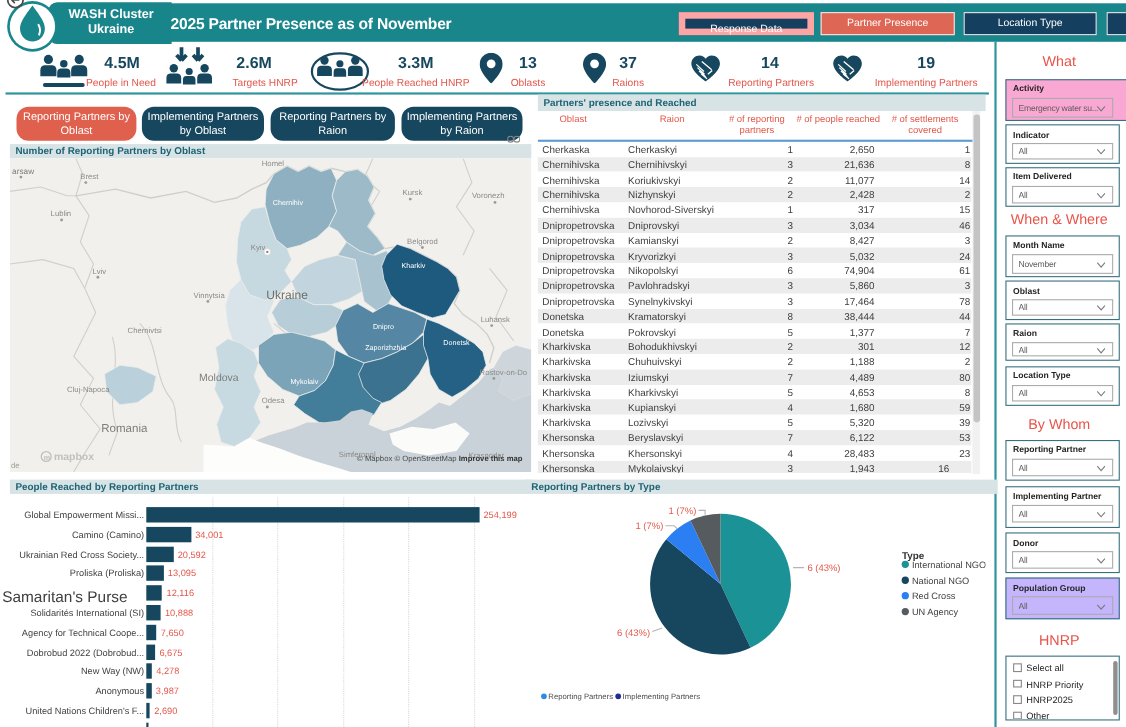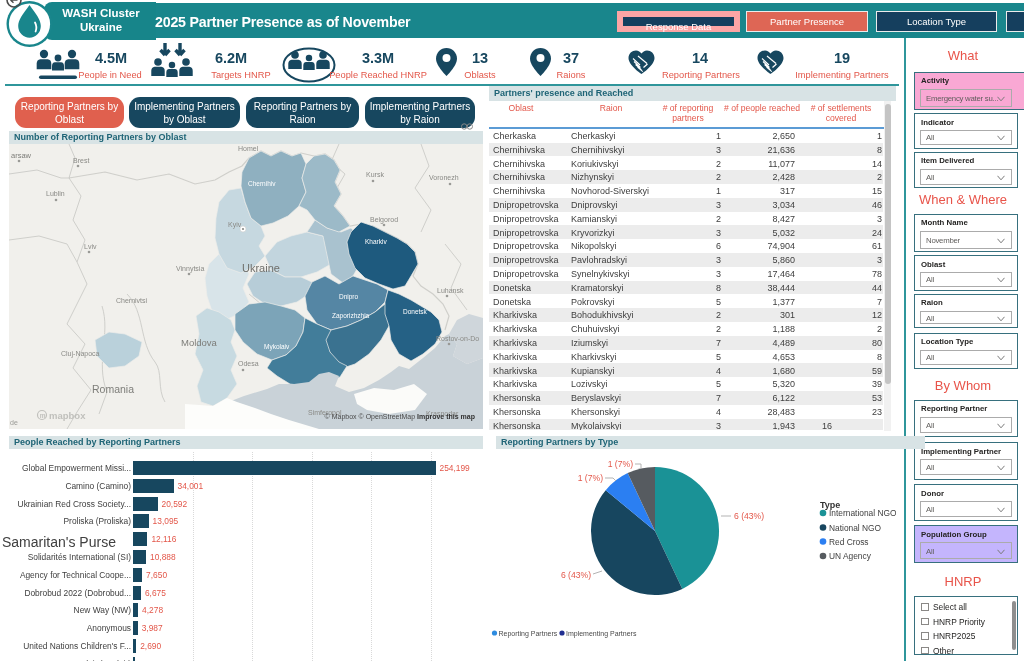--- a/index.html
+++ b/index.html
@@ -40,21 +40,21 @@
 <svg class="abs" style="left:150px;top:42px;" width="56" height="40" viewBox="0 0 56 40">
       <path d="M15 1 L15 12 M15 13 L10.5 8 M15 13 L19.5 8" stroke="#17475F" stroke-width="3.4" fill="none"></path>
       <path d="M30 1 L30 12 M30 13 L25.5 8 M30 13 L34.5 8" stroke="#17475F" stroke-width="3.4" fill="none"></path>
       <circle cx="8" cy="20" r="3.8080000000000003" fill="#17475F"></circle>
       <path d="M1.2799999999999994 34.0 L1.2799999999999994 28.96 Q1.2799999999999994 25.152 4.64 24.816 L11.36 24.816 Q14.72 25.152 14.72 28.96 L14.72 34.0 Z" fill="#17475F"></path>
       <circle cx="36" cy="20" r="3.8080000000000003" fill="#17475F"></circle>
       <path d="M29.28 34.0 L29.28 28.96 Q29.28 25.152 32.64 24.816 L39.36 24.816 Q42.72 25.152 42.72 28.96 L42.72 34.0 Z" fill="#17475F"></path>
       <circle cx="22" cy="23" r="3.23" fill="#17475F"></circle>
       <path d="M16.3 34.875 L16.3 30.6 Q16.3 27.369999999999997 19.15 27.085 L24.85 27.085 Q27.7 27.369999999999997 27.7 30.6 L27.7 34.875 Z" fill="#17475F"></path>
     </svg>
-<div class="abs" style="left:201px;top:50px;width:60px;text-align:center;font-weight:bold;font-size:14.5px;color:#17475F;">6.2M</div>
+<div class="abs" style="left:201px;top:50px;width:60px;text-align:center;font-weight:bold;font-size:14.5px;color:#17475F;">2.6M</div>
 <div class="abs" style="left:207px;top:70px;width:68px;text-align:center;font-size:9.3px;color:#E3574A;">Targets HNRP</div>
 <svg class="abs" style="left:282px;top:47px;" width="54" height="36" viewBox="0 0 54 36">
       <ellipse cx="27" cy="18" rx="25.5" ry="16.5" fill="none" stroke="#17475F" stroke-width="2"></ellipse>
       <circle cx="13" cy="8" r="3.8080000000000003" fill="#17475F"></circle>
       <path d="M6.279999999999999 22.0 L6.279999999999999 16.96 Q6.279999999999999 13.152000000000001 9.64 12.815999999999999 L16.36 12.815999999999999 Q19.72 13.152000000000001 19.72 16.96 L19.72 22.0 Z" fill="#17475F"></path>
       <circle cx="41" cy="8" r="3.8080000000000003" fill="#17475F"></circle>
       <path d="M34.28 22.0 L34.28 16.96 Q34.28 13.152000000000001 37.64 12.815999999999999 L44.36 12.815999999999999 Q47.72 13.152000000000001 47.72 16.96 L47.72 22.0 Z" fill="#17475F"></path>
       <circle cx="27" cy="11" r="3.23" fill="#17475F"></circle>
       <path d="M21.3 22.875 L21.3 18.6 Q21.3 15.37 24.15 15.085 L29.85 15.085 Q32.7 15.37 32.7 18.6 L32.7 22.875 Z" fill="#17475F"></path>
     </svg>
@@ -327,21 +327,21 @@
       <div class="abs" style="left:82px;top:2.2px;font-size:9px;color:#404040;">Khersonskyi</div>
       <div class="abs" style="left:172px;top:2.2px;width:60px;text-align:right;font-size:9px;color:#404040;">4</div>
       <div class="abs" style="left:246px;top:2.2px;width:60px;text-align:right;font-size:9px;color:#404040;">28,483</div>
       <div class="abs" style="left:333px;top:2.2px;width:60px;text-align:right;font-size:9px;color:#404040;">23</div>
     </div>
 <div class="abs" style="left:489px;top:418.6px;width:394px;height:11.9px;background:#ECECEC;overflow:hidden;">
       <div class="abs" style="left:4px;top:2.2px;font-size:9px;color:#404040;">Khersonska</div>
       <div class="abs" style="left:82px;top:2.2px;font-size:9px;color:#404040;">Mykolaivskyi</div>
       <div class="abs" style="left:172px;top:2.2px;width:60px;text-align:right;font-size:9px;color:#404040;">3</div>
       <div class="abs" style="left:246px;top:2.2px;width:60px;text-align:right;font-size:9px;color:#404040;">1,943</div>
-      <div class="abs" style="left:333px;top:2.2px;width:60px;font-size:9px;color:#404040;">16</div>
+      <div class="abs" style="left:314px;top:2.2px;width:60px;text-align:right;font-size:9px;color:#404040;">16</div>
     </div>
 <div class="abs" style="left:884px;top:101px;width:7px;height:330px;background:#F1F1F1;"></div>
 <div class="abs" style="left:884.5px;top:104px;width:6px;height:280px;background:#C4C4C4;border-radius:3px;"></div>
 <div class="abs" style="left:903.5px;top:38px;width:2px;height:623px;background:#2F969B;"></div>
 <div class="abs" style="left:904px;top:48px;width:118px;text-align:center;color:#E8544A;font-size:13px;">What</div>
 <div class="abs" style="left:904px;top:192px;width:118px;text-align:center;color:#E8544A;font-size:13px;">When &amp; Where</div>
 <div class="abs" style="left:904px;top:378px;width:118px;text-align:center;color:#E8544A;font-size:13px;">By Whom</div>
 <div class="abs" style="left:904px;top:574px;width:118px;text-align:center;color:#E8544A;font-size:13px;">HNRP</div>
 <div class="abs" style="left:914px;top:71.5px;width:124px;height:38.5px;border:1px solid #37707E;background:#f9a8d4;">
       <div class="abs" style="left:6px;top:3.5px;font-size:7.8px;color:#252423;font-weight:bold;">Activity</div>
@@ -488,21 +488,21 @@
 <div class="abs" style="left:142.1px;top:605.2px;font-size:8.4px;color:#E3574A;">4,278</div>
 <div class="abs" style="left:14px;top:623.0px;width:117px;text-align:right;font-size:8.4px;color:#404040;white-space:nowrap;overflow:hidden;">Anonymous</div>
 <div class="abs" style="left:133px;top:621.0px;width:4.7px;height:14px;background:#17475F;"></div>
 <div class="abs" style="left:141.7px;top:623.0px;font-size:8.4px;color:#E3574A;">3,987</div>
 <div class="abs" style="left:14px;top:640.8px;width:117px;text-align:right;font-size:8.4px;color:#404040;white-space:nowrap;overflow:hidden;">United Nations Children's F...</div>
 <div class="abs" style="left:133px;top:638.8px;width:3.2px;height:14px;background:#17475F;"></div>
 <div class="abs" style="left:140.2px;top:640.8px;font-size:8.4px;color:#E3574A;">2,690</div>
 <div class="abs" style="left:14px;top:658.6px;width:117px;text-align:right;font-size:8.4px;color:#404040;white-space:nowrap;overflow:hidden;">Medair (Medair)</div>
 <div class="abs" style="left:133px;top:656.6px;width:1.7px;height:14px;background:#17475F;"></div>
 <div class="abs" style="left:138.7px;top:658.6px;font-size:8.4px;color:#E3574A;">1,466</div>
-<div class="abs ttl" style="left:496px;top:436px;width:429px;height:13px;line-height:13px;">Reporting Partners by Type</div>
+<div class="abs ttl" style="left:478px;top:436px;width:429px;height:13px;line-height:13px;">Reporting Partners by Type</div>
 <svg class="abs" style="left:489px;top:449px;" width="407" height="161" viewBox="0 0 407 161">
       <path d="M166 82 L166 18 A64 64 0 0 1 193.3 139.9 Z" fill="#1A9296"></path>
       <path d="M166 82 L193.3 139.9 A64 64 0 0 1 116.7 41.2 Z" fill="#17465F"></path>
       <path d="M166 82 L116.7 41.2 A64 64 0 0 1 138.7 24.1 Z" fill="#2B7FF2"></path>
       <path d="M166 82 L138.7 24.1 A64 64 0 0 1 166 18 Z" fill="#565B60"></path>
       <g stroke="#B3B3B3" stroke-width="1" fill="none">
         <path d="M232 67 L242 67"></path>
         <path d="M113 122 L104 125"></path>
         <path d="M116 29 L124 29 L127 32"></path>
         <path d="M146 15 L152 15 L152 19"></path>

